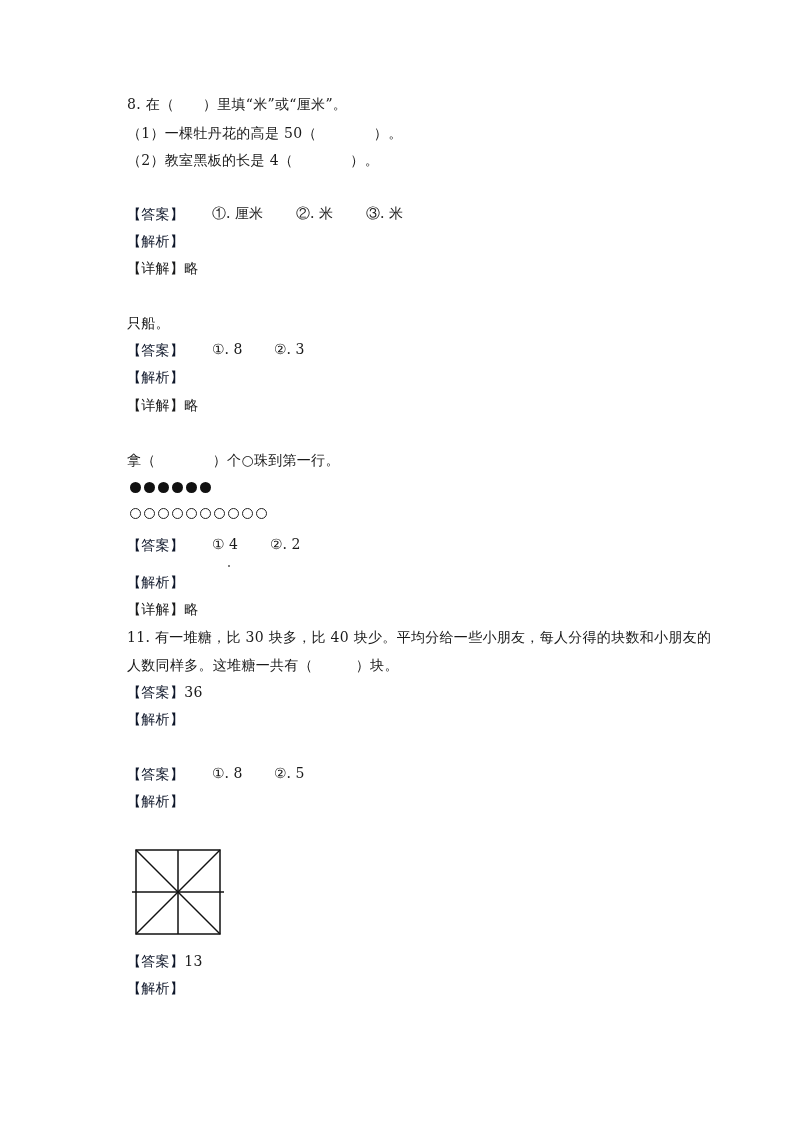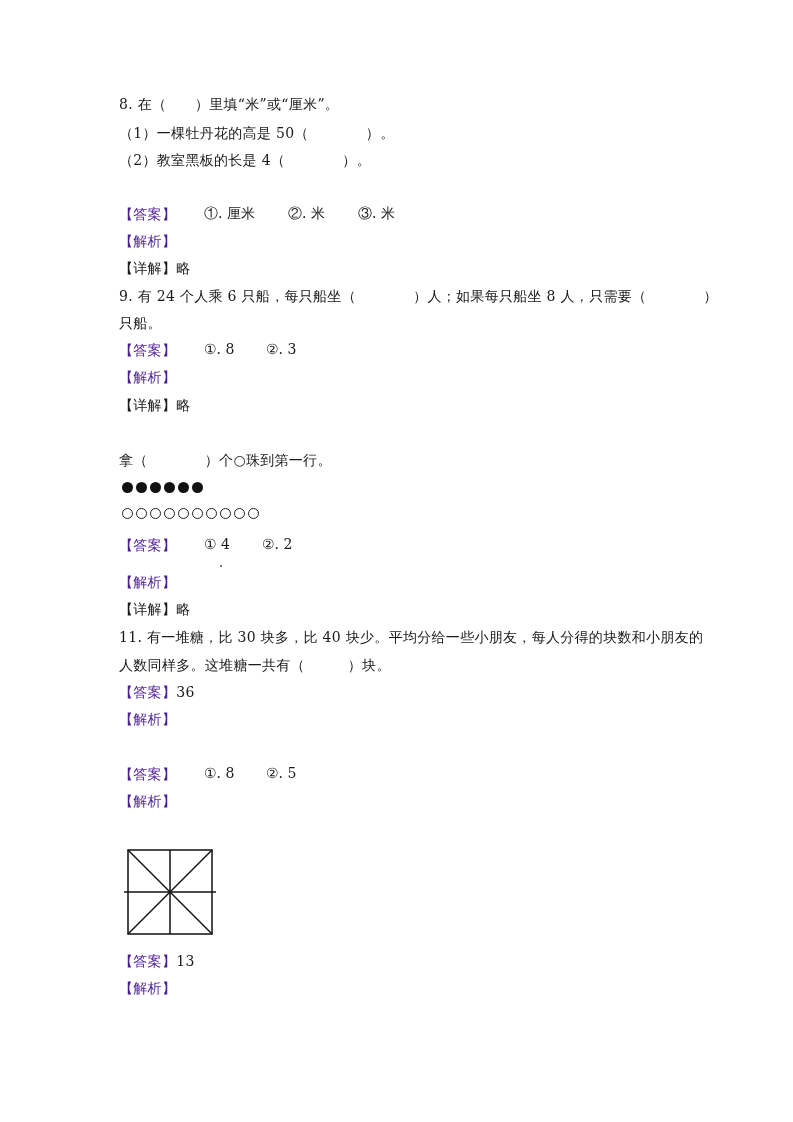--- a/index.html
+++ b/index.html
@@ -2,27 +2,27 @@
 <html><head>
 <meta charset="utf-8">
 <style>
   html, body { margin: 0; padding: 0; background: #ffffff; }
   body {
     width: 793px; height: 1122px; position: relative; overflow: hidden;
     font-family: "DejaVu Serif", "Liberation Serif", serif;
     color: #1a1a1a;
     font-size: 14px;
   }
-  .page { position: absolute; left: 0; top: 0; width: 711px; height: 1122px; }
+  .page { position: absolute; left: 8px; top: 0; width: 711px; height: 1122px; }
   .line {
     position: absolute; left: 119px; white-space: nowrap;
     font-size: 14px; line-height: 18px; letter-spacing: 0.3px;
   }
   .sub { left: 119px; }
-  .label { color: #4c1d95; }
+  .label { color: #0f172a; }
   .label.dark { color: #1a1a1a; }
   .ans-item { position: absolute; white-space: nowrap; }
   .beads { position: absolute; left: 122px; display: flex; gap: 3px; }
   .bead {
     width: 11px; height: 11px; border-radius: 50%; box-sizing: border-box;
   }
   .bead.filled { background: #111; }
   .bead.empty { border: 1.5px solid #222; background: #fff; }
   .stray-dot { position: absolute; left: 220px; top: 565px; width: 2px; height: 2px; background: #555; border-radius: 50%; }
   .figure { position: absolute; left: 124px; top: 848px; }
@@ -41,21 +41,20 @@
   <span class="ans-item" style="left:204px;top:205px">①. 厘米</span>
   <span class="ans-item" style="left:288px;top:205px">②. 米</span>
   <span class="ans-item" style="left:358px;top:205px">③. 米</span>
   <div class="line" style="top:232px">
     <span class="label">【解析】</span>
   </div>
   <div class="line" style="top:259px">
     <span class="label dark">【详解】</span><span>略</span>
   </div>
 
-  <div class="line" style="top:287px">9. 有 24 个人乘 6 只船，每只船坐（　　　　）人；如果每只船坐 8 人，只需要（　　　　）</div>
   <div class="line" style="top:314px">只船。</div>
   <div class="line" style="top:341px">
     <span class="label">【答案】</span>
   </div>
   <span class="ans-item" style="left:204px;top:341px">①. 8</span>
   <span class="ans-item" style="left:266px;top:341px">②. 3</span>
   <div class="line" style="top:368px">
     <span class="label">【解析】</span>
   </div>
   <div class="line" style="top:396px">

